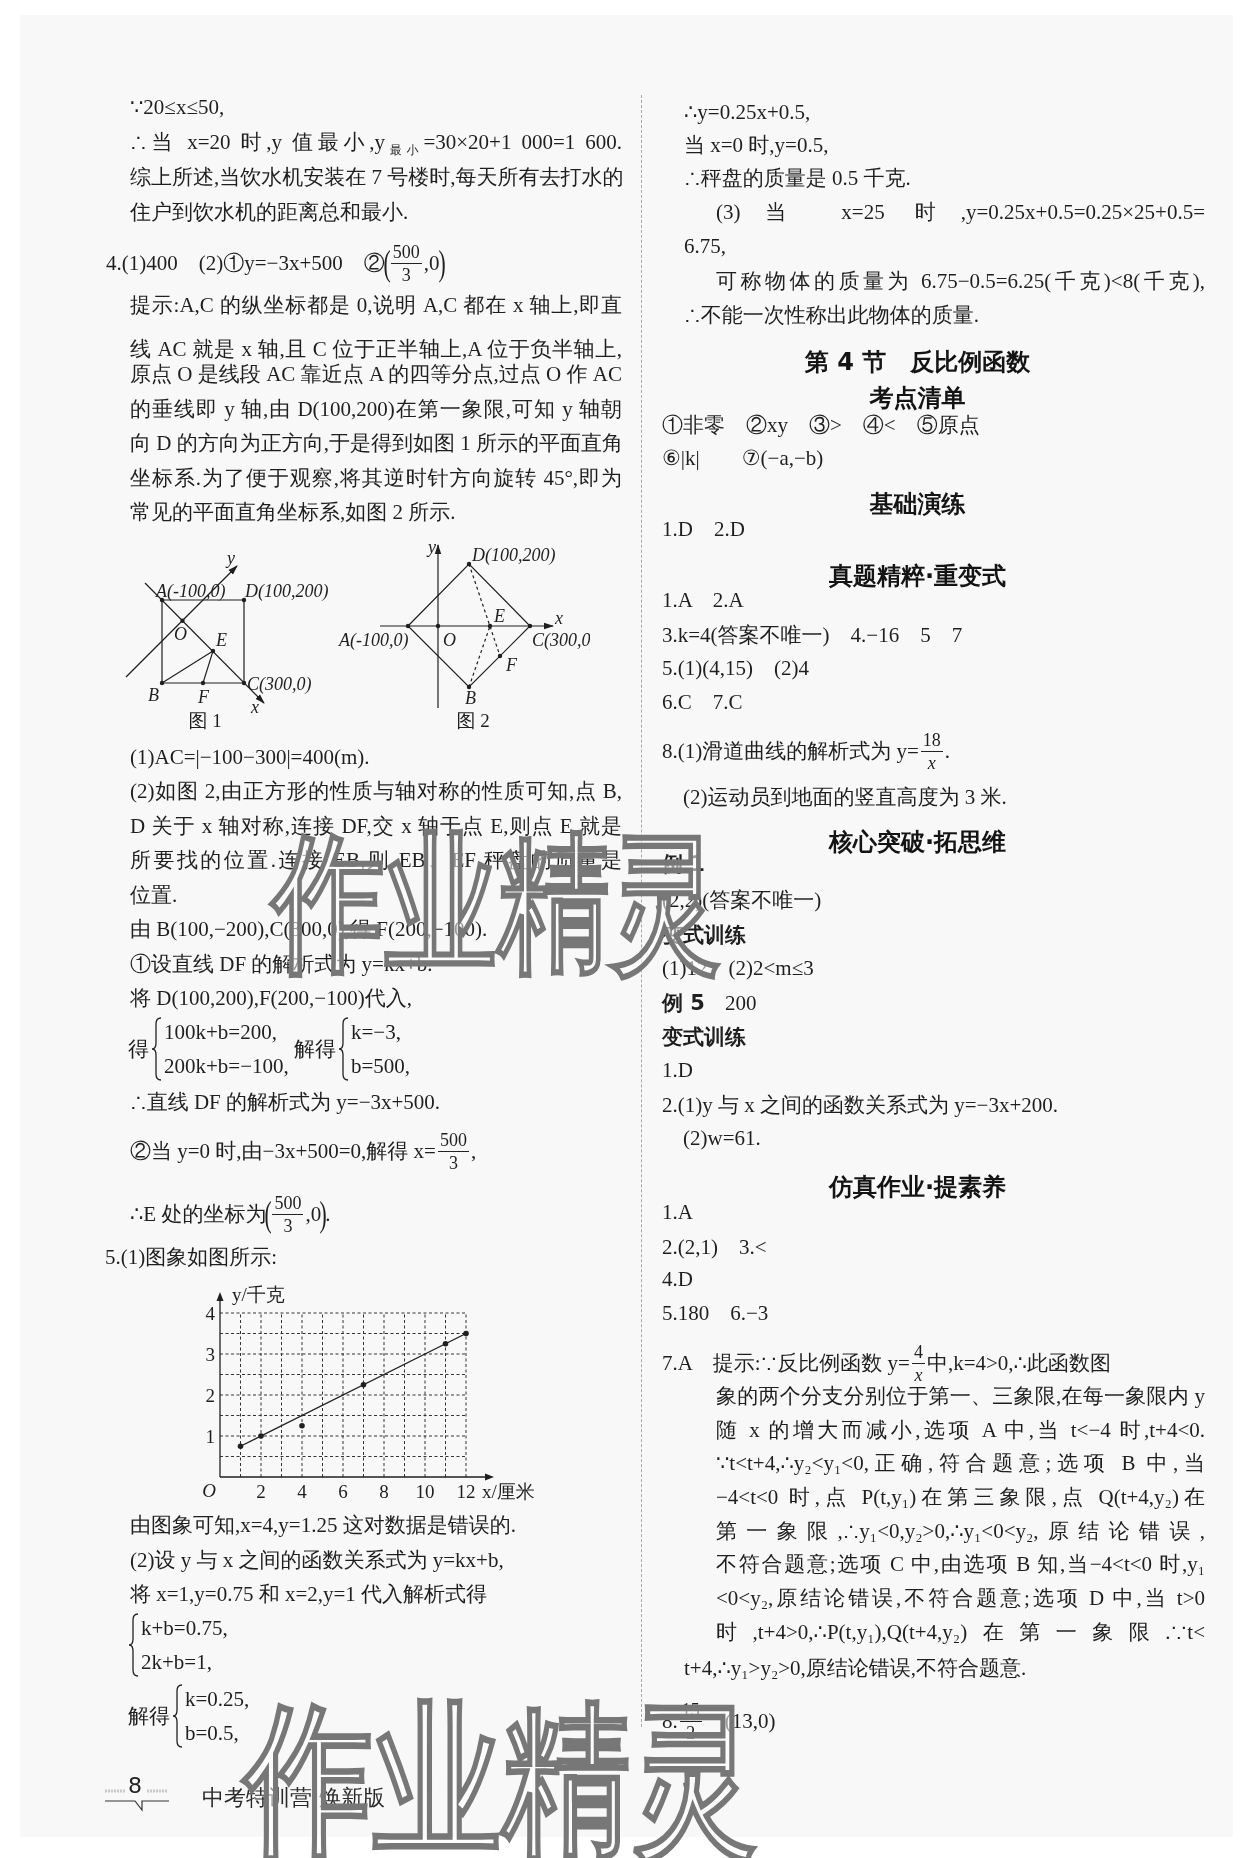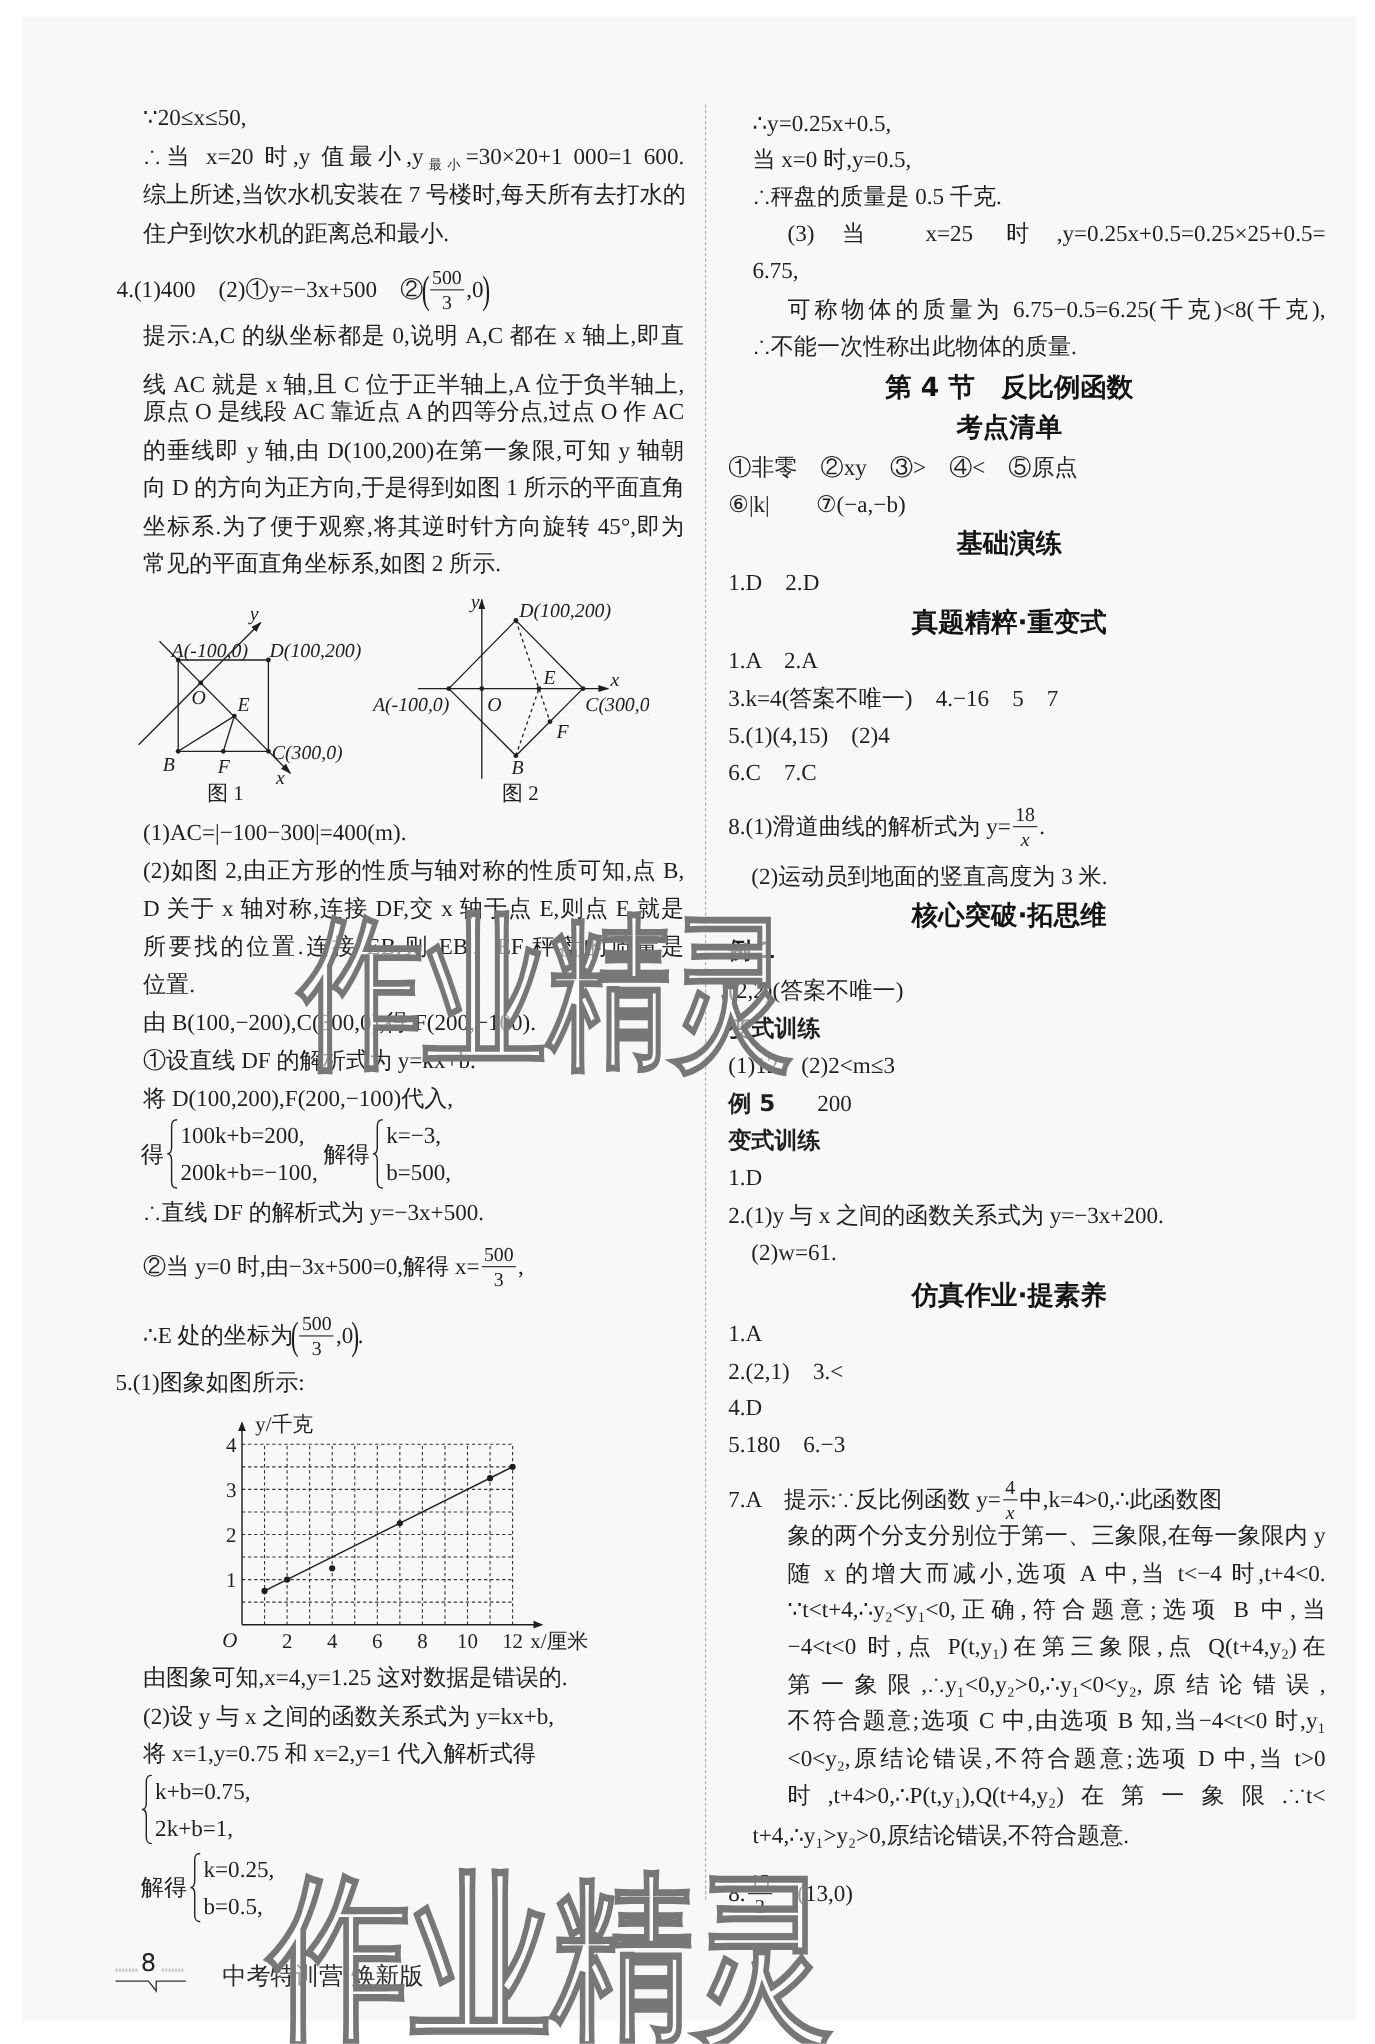--- a/index.html
+++ b/index.html
@@ -9,21 +9,21 @@
   .ln{position:absolute;font-size:21px;line-height:26px;height:26px;white-space:nowrap;}
   .jl{width:492px;text-align:justify;text-align-last:justify;}
   .jr{width:489px;text-align:justify;text-align-last:justify;margin-left:32px;}
   .fl{position:absolute;font-size:21px;height:46px;display:flex;align-items:center;white-space:pre;}
   .frac{display:inline-flex;flex-direction:column;align-items:center;font-size:18px;line-height:20px;margin:0 2px;}
   .frac .n{padding:0 2px 1px;}
   .frac .d{padding:1px 2px 0;border-top:1.2px solid #222;align-self:stretch;text-align:center;font-style:italic;}
   .frac .d.num{font-style:normal;}
   .bigp{font-size:36px;line-height:40px;transform:scaleX(0.6);display:inline-block;margin:0 -4px;}
   .sub{font-size:12px;position:relative;top:5px;}
-  .h{position:absolute;left:662px;width:511px;text-align:center;font-family:"DejaVu Sans","Liberation Sans",sans-serif;font-weight:bold;font-size:24px;line-height:30px;height:30px;color:#141414;white-space:nowrap;}
+  .h{position:absolute;left:662px;width:511px;text-align:center;font-family:"DejaVu Sans","Liberation Sans",sans-serif;font-weight:bold;font-size:24px;line-height:30px;height:30px;color:#141414;white-space:nowrap;margin-top:10px;}
   .sh{font-family:"DejaVu Sans","Liberation Sans",sans-serif;font-weight:bold;}
   .sys{position:absolute;height:68px;display:flex;align-items:center;font-size:21px;white-space:pre;}
   .sys .rows{display:flex;flex-direction:column;line-height:34px;}
   .sys svg{margin:0 1px 0 2px;}
   .fig{position:absolute;left:110px;top:540px;}
   .fig text{font-family:"Liberation Serif","DejaVu Serif",serif;font-size:18px;fill:#1f1f1f;}
   .fig .it{font-style:italic;}
   .fig .cap{font-size:19px;}
   .chart{position:absolute;left:180px;top:1280px;}
   .chart .grid{stroke:#333;stroke-width:1;stroke-dasharray:3 2.5;}
@@ -269,21 +269,21 @@
   <span class="frac"><span class="n">18</span><span class="d">x</span></span>
   <span>.</span>
 </div>
 <div class="ln" style="left:683px;top:784px">(2)运动员到地面的竖直高度为 3 米.</div>
 
 <div class="h" style="top:817px">核心突破·拓思维</div>
 <div class="ln sh" style="left:662px;top:851px">例 1</div>
 <div class="ln" style="left:662px;top:887px">(2,2)(答案不唯一)</div>
 <div class="ln sh" style="left:662px;top:922px">变式训练</div>
 <div class="ln" style="left:662px;top:955px">(1)12　(2)2&lt;m≤3</div>
-<div class="ln" style="left:662px;top:990px"><span class="sh">例 5</span><span style="margin-left:38px">200</span></div>
+<div class="ln" style="left:662px;top:990px"><span class="sh">例 5</span><span style="margin-left:20px">200</span></div>
 <div class="ln sh" style="left:662px;top:1024px">变式训练</div>
 <div class="ln" style="left:662px;top:1057px">1.D</div>
 <div class="ln" style="left:662px;top:1092px">2.(1)y 与 x 之间的函数关系式为 y=−3x+200.</div>
 <div class="ln" style="left:683px;top:1125px">(2)w=61.</div>
 
 <div class="h" style="top:1162px">仿真作业·提素养</div>
 <div class="ln" style="left:662px;top:1199px">1.A</div>
 <div class="ln" style="left:662px;top:1234px">2.(2,1)　3.&lt;</div>
 <div class="ln" style="left:662px;top:1266px">4.D</div>
 <div class="ln" style="left:662px;top:1300px">5.180　6.−3</div>

